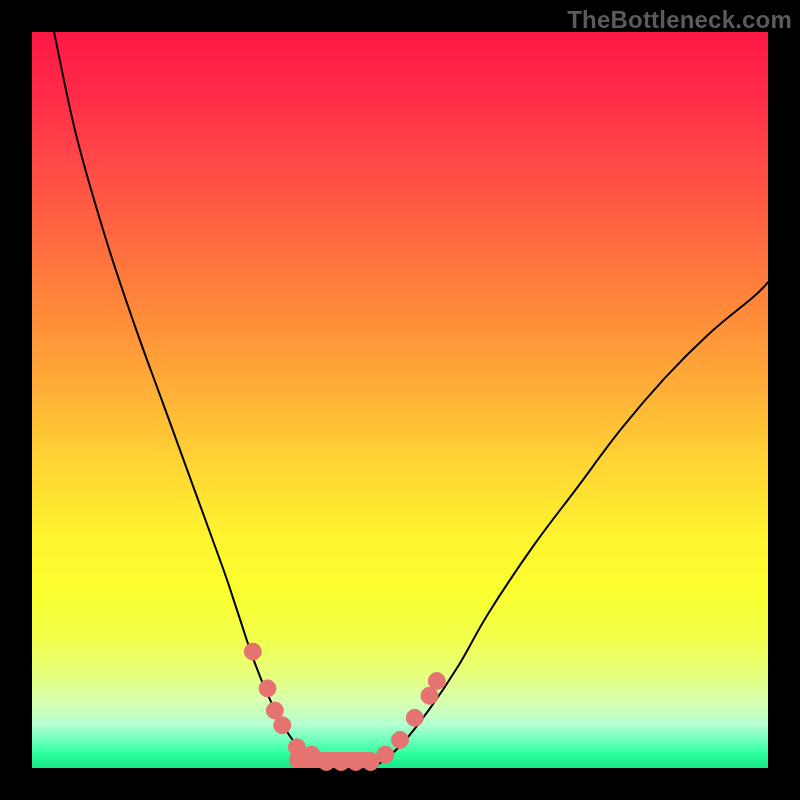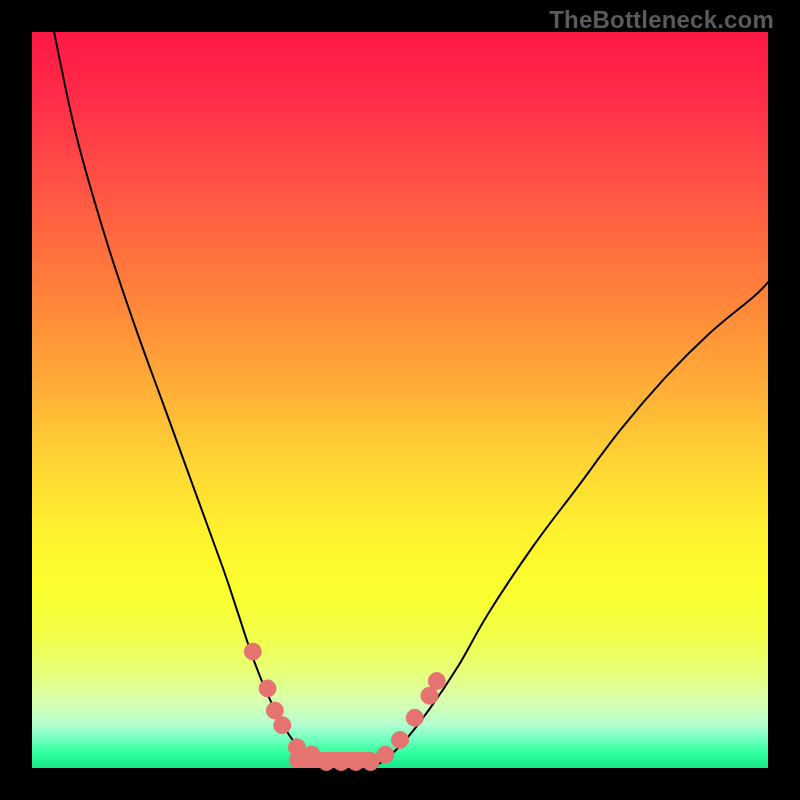--- a/index.html
+++ b/index.html
@@ -31,21 +31,21 @@
       #d7ffb0 91%,
       #b6ffd0 94%,
       #74ffc0 96%,
       #2fff9e 98%,
       #16e788 100%
     );
   }
   .watermark {
     position: absolute;
     top: 6px;
-    right: 26px;
+    right: 8px;
     font-family: Arial, Helvetica, sans-serif;
     font-size: 24px;
     font-weight: bold;
     color: #5b5b5b;
     letter-spacing: 0.2px;
     user-select: none;
   }
   svg.curve {
     position: absolute;
     left: 0;

